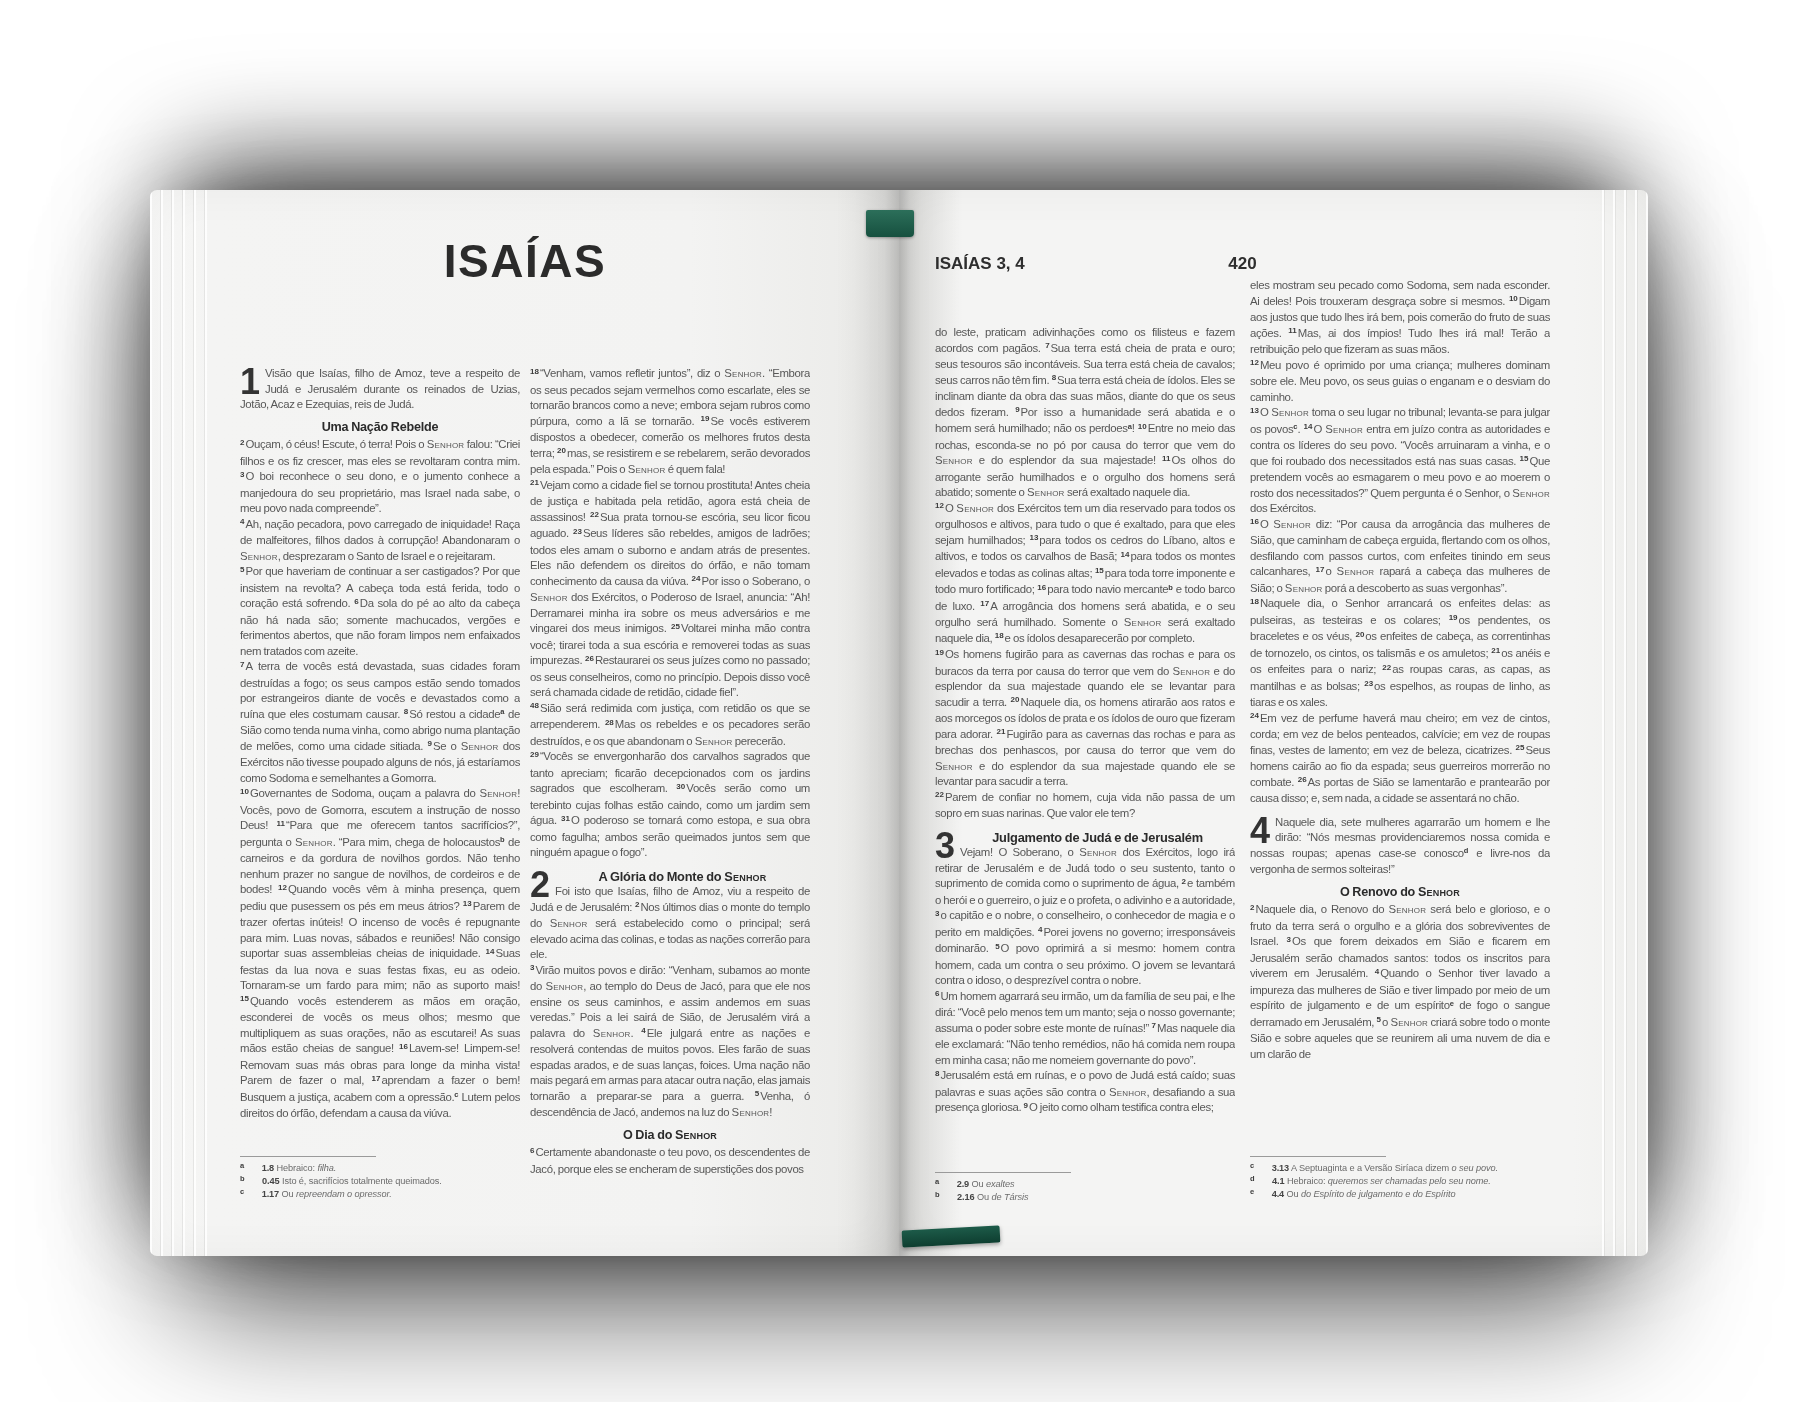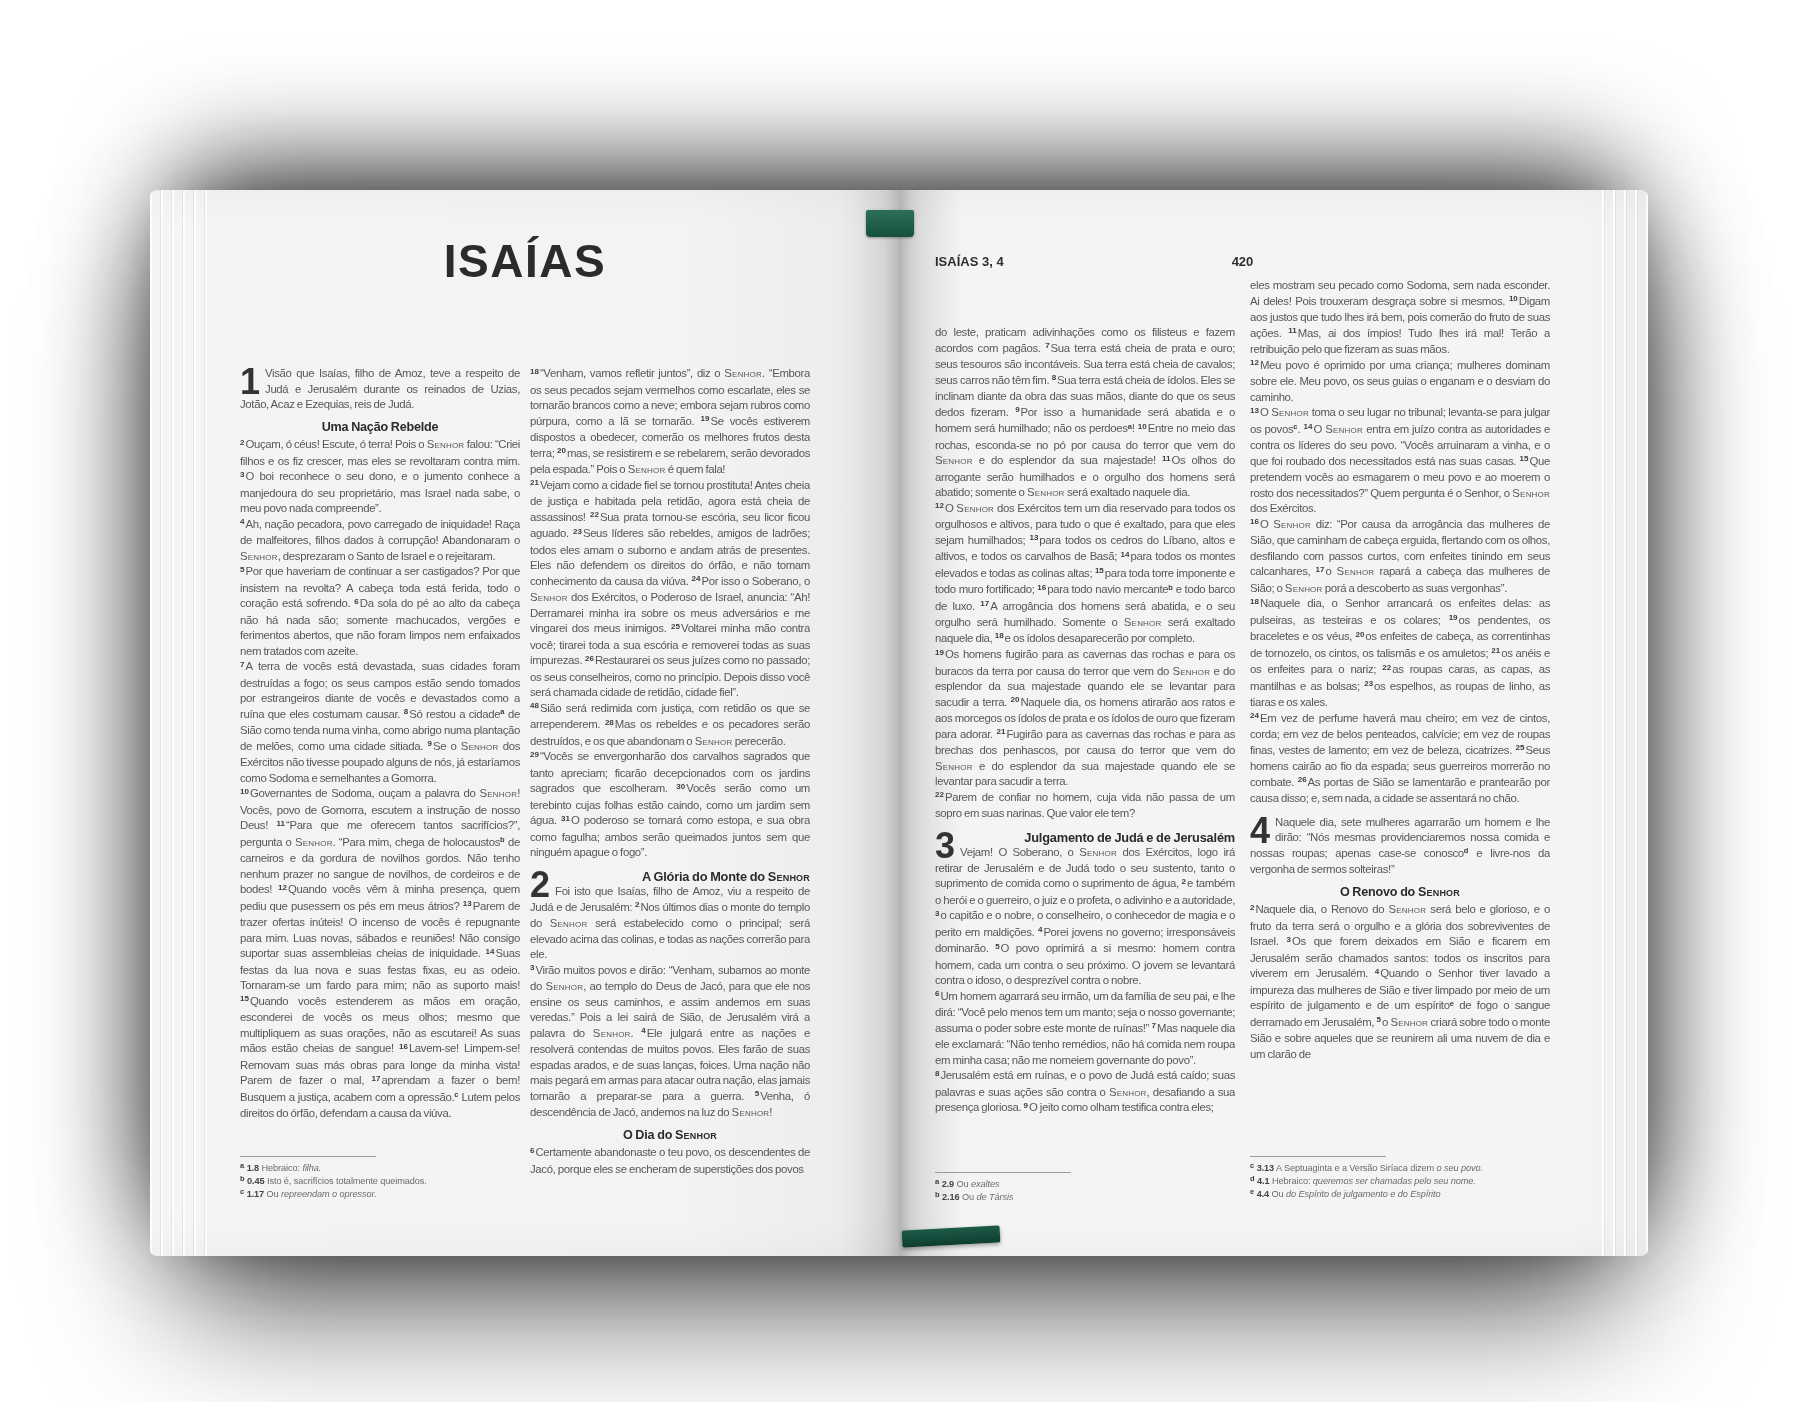--- a/index.html
+++ b/index.html
@@ -46,38 +46,38 @@
   }
   .ribbon-bottom{
     position:absolute;left:752px;top:1038px;width:98px;height:17px;z-index:3;
     background:linear-gradient(#1d5b49,#0e3e30);transform:rotate(-3deg);
     border-radius:2px;box-shadow:0 2px 4px rgba(0,0,0,.35);
   }
   .abs{position:absolute;}
   .book-title{
     font-weight:bold;font-size:46px;letter-spacing:1.5px;color:#2b2b2b;text-align:center;z-index:4;
   }
-  .running-head{font-weight:bold;font-size:13px;color:#2e2e2e;z-index:4;}
+  .running-head{font-weight:bold;font-size:17px;color:#2e2e2e;z-index:4;}
   .bodytext{
     font-size:11.4px;line-height:15.5px;color:#575757;text-align:justify;
     letter-spacing:-0.35px;word-spacing:-0.5px;z-index:4;overflow:hidden;
   }
   .bodytext p{margin:0;}
   sup.v{font-size:8px;font-weight:bold;color:#3b3b3b;vertical-align:baseline;position:relative;top:-3.5px;margin-right:1px;letter-spacing:0;}
   sup.fl{font-size:7.5px;font-weight:bold;color:#3b3b3b;vertical-align:baseline;position:relative;top:-3.5px;letter-spacing:0;}
   .sc{font-variant:small-caps;letter-spacing:.2px;}
   .sec-head{font-weight:bold;font-size:12.6px;color:#2b2b2b;text-align:center;margin:7px 0 2px 0;letter-spacing:-0.2px;}
   .chapter{margin-top:8px;}
   .chapter.first{margin-top:0;}
-  .ch-head{font-weight:bold;font-size:12.8px;color:#2b2b2b;margin:0;letter-spacing:-0.2px;text-align:right;}
+  .ch-head{font-weight:bold;font-size:12.8px;color:#2b2b2b;margin:0;letter-spacing:-0.2px;text-align:center;}
   .dropcap{float:left;font-weight:bold;font-size:36px;line-height:30px;color:#333;margin:1px 5px 0 0;letter-spacing:0;}
   .fnblock{z-index:4;}
   .fnblock::before{content:"";display:block;width:136px;border-top:1px solid #9a9a9a;margin-bottom:5px;}
   .fn{font-size:9.2px;line-height:13px;color:#6b6b6b;text-align:left;letter-spacing:-0.1px;}
-  .fn b{color:#454545;}
+  .fn b{color:#454545;margin-left:15px;}
 </style>
 </head>
 <body>
 
 <div class="book-shadow"></div>
 
 <div class="book">
 
   <div class="page page-left"></div>
   <div class="page page-right"></div>

